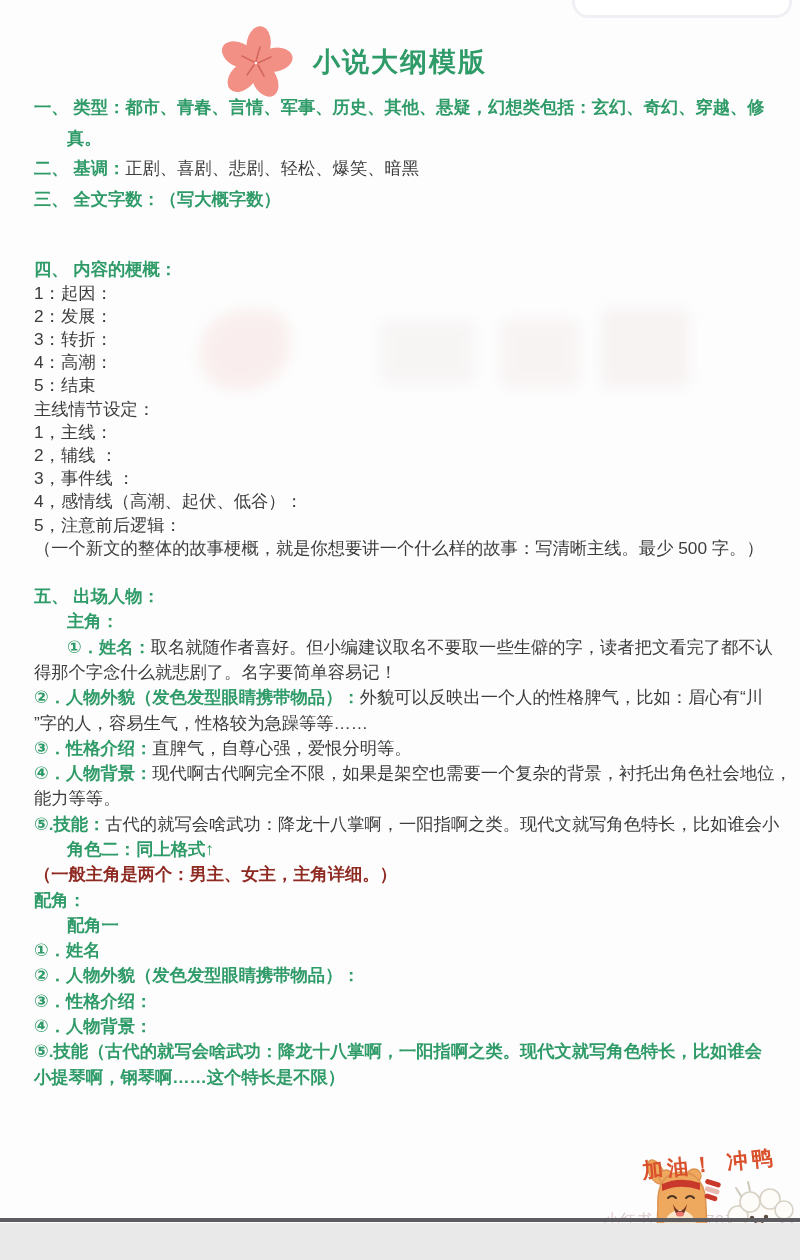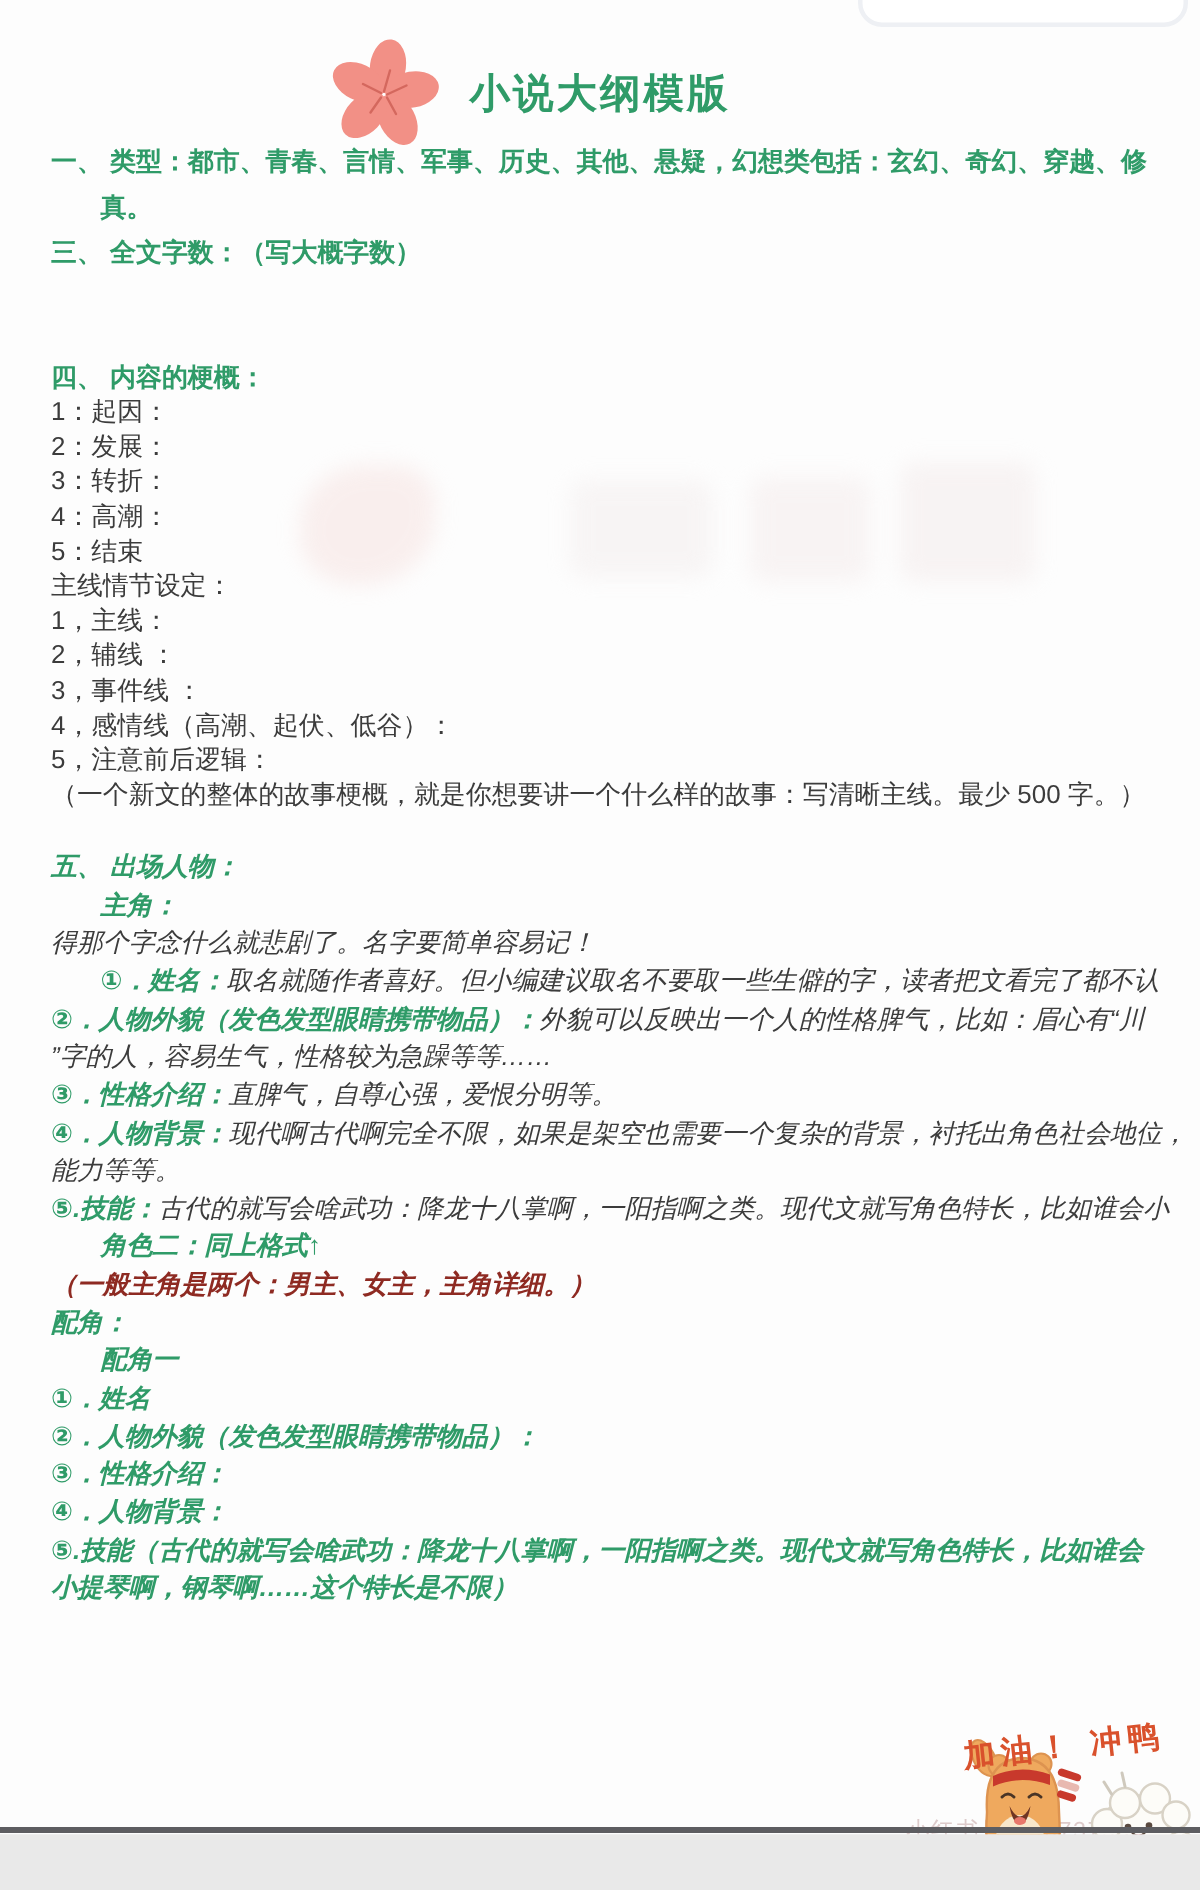--- a/index.html
+++ b/index.html
@@ -25,23 +25,23 @@
   .flower{position:absolute;left:218px;top:22px;width:76px;height:80px;}
   .title{
     position:absolute;left:0;top:44px;width:100%;text-align:center;
     color:var(--green);font-size:27px;font-weight:800;letter-spacing:2px;
   }
   
   .doc{position:relative;padding:92px 24px 0 34px;z-index:2;}
   .ln{white-space:nowrap;font-size:17.3px;}
   .tall{line-height:30.6px;}
   .mid{line-height:23.2px;}
-  .s5{line-height:25.3px;font-style:italic;}
+  .s5{line-height:25.3px;}
   .ind{padding-left:33px;}
-  .gap1{margin-top:56px;}
+  .gap1{margin-top:44px;}
   .gap2{margin-top:24px;}
   .seg-green{color:var(--green);font-weight:700;}
   .seg-black{color:var(--ink);font-weight:500;}
   .seg-red{color:var(--red);font-weight:800;}
   
   .ghost{
     position:absolute;left:140px;top:300px;width:570px;height:100px;
     z-index:1;filter:blur(7px);opacity:.55;pointer-events:none;
   }
   .ghost .blob{position:absolute;border-radius:10px;background:#f5e7e6;}
@@ -94,38 +94,39 @@
   <div class="ghost">
     <div class="blob b1"></div>
       <div class="blob b2"></div>
       <div class="blob b3"></div>
       <div class="blob b4"></div>
   </div>
 
   <div class="doc" id="doc-body">
       <div class="ln tall"><span class="seg seg-green">一、 类型：都市、青春、言情、军事、历史、其他、悬疑，幻想类包括：玄幻、奇幻、穿越、修</span></div>
       <div class="ln tall ind"><span class="seg seg-green">真。</span></div>
+      <div class="ln tall"><span class="seg seg-green">二、 基调：</span><span class="seg seg-black">正剧、喜剧、悲剧、轻松、爆笑、暗黑</span></div>
       <div class="ln tall"><span class="seg seg-green">三、 全文字数：（写大概字数）</span></div>
       <div class="ln mid gap1"><span class="seg seg-green">四、 内容的梗概：</span></div>
       <div class="ln mid"><span class="seg seg-black">1：起因：</span></div>
       <div class="ln mid"><span class="seg seg-black">2：发展：</span></div>
       <div class="ln mid"><span class="seg seg-black">3：转折：</span></div>
       <div class="ln mid"><span class="seg seg-black">4：高潮：</span></div>
       <div class="ln mid"><span class="seg seg-black">5：结束</span></div>
       <div class="ln mid"><span class="seg seg-black">主线情节设定：</span></div>
       <div class="ln mid"><span class="seg seg-black">1，主线：</span></div>
       <div class="ln mid"><span class="seg seg-black">2，辅线 ：</span></div>
       <div class="ln mid"><span class="seg seg-black">3，事件线 ：</span></div>
       <div class="ln mid"><span class="seg seg-black">4，感情线（高潮、起伏、低谷）：</span></div>
       <div class="ln mid"><span class="seg seg-black">5，注意前后逻辑：</span></div>
       <div class="ln mid"><span class="seg seg-black">（一个新文的整体的故事梗概，就是你想要讲一个什么样的故事：写清晰主线。最少 500 字。）</span></div>
       <div class="ln s5 gap2"><span class="seg seg-green">五、 出场人物：</span></div>
       <div class="ln s5 ind"><span class="seg seg-green">主角：</span></div>
+      <div class="ln s5 ind"><span class="seg seg-green">①．姓名：</span><span class="seg seg-black">取名就随作者喜好。但小编建议取名不要取一些生僻的字，读者把文看完了都不认</span></div>
       <div class="ln s5"><span class="seg seg-black">得那个字念什么就悲剧了。名字要简单容易记！</span></div>
-      <div class="ln s5 ind"><span class="seg seg-green">①．姓名：</span><span class="seg seg-black">取名就随作者喜好。但小编建议取名不要取一些生僻的字，读者把文看完了都不认</span></div>
       <div class="ln s5"><span class="seg seg-green">②．人物外貌（发色发型眼睛携带物品）：</span><span class="seg seg-black">外貌可以反映出一个人的性格脾气，比如：眉心有“川</span></div>
       <div class="ln s5"><span class="seg seg-black">”字的人，容易生气，性格较为急躁等等……</span></div>
       <div class="ln s5"><span class="seg seg-green">③．性格介绍：</span><span class="seg seg-black">直脾气，自尊心强，爱恨分明等。</span></div>
       <div class="ln s5"><span class="seg seg-green">④．人物背景：</span><span class="seg seg-black">现代啊古代啊完全不限，如果是架空也需要一个复杂的背景，衬托出角色社会地位，</span></div>
       <div class="ln s5"><span class="seg seg-black">能力等等。</span></div>
       <div class="ln s5"><span class="seg seg-green">⑤.技能：</span><span class="seg seg-black">古代的就写会啥武功：降龙十八掌啊，一阳指啊之类。现代文就写角色特长，比如谁会小</span></div>
       <div class="ln s5 ind"><span class="seg seg-green">角色二：同上格式↑</span></div>
       <div class="ln s5"><span class="seg seg-red">（一般主角是两个：男主、女主，主角详细。）</span></div>
       <div class="ln s5"><span class="seg seg-green">配角：</span></div>
       <div class="ln s5 ind"><span class="seg seg-green">配角一</span></div>

